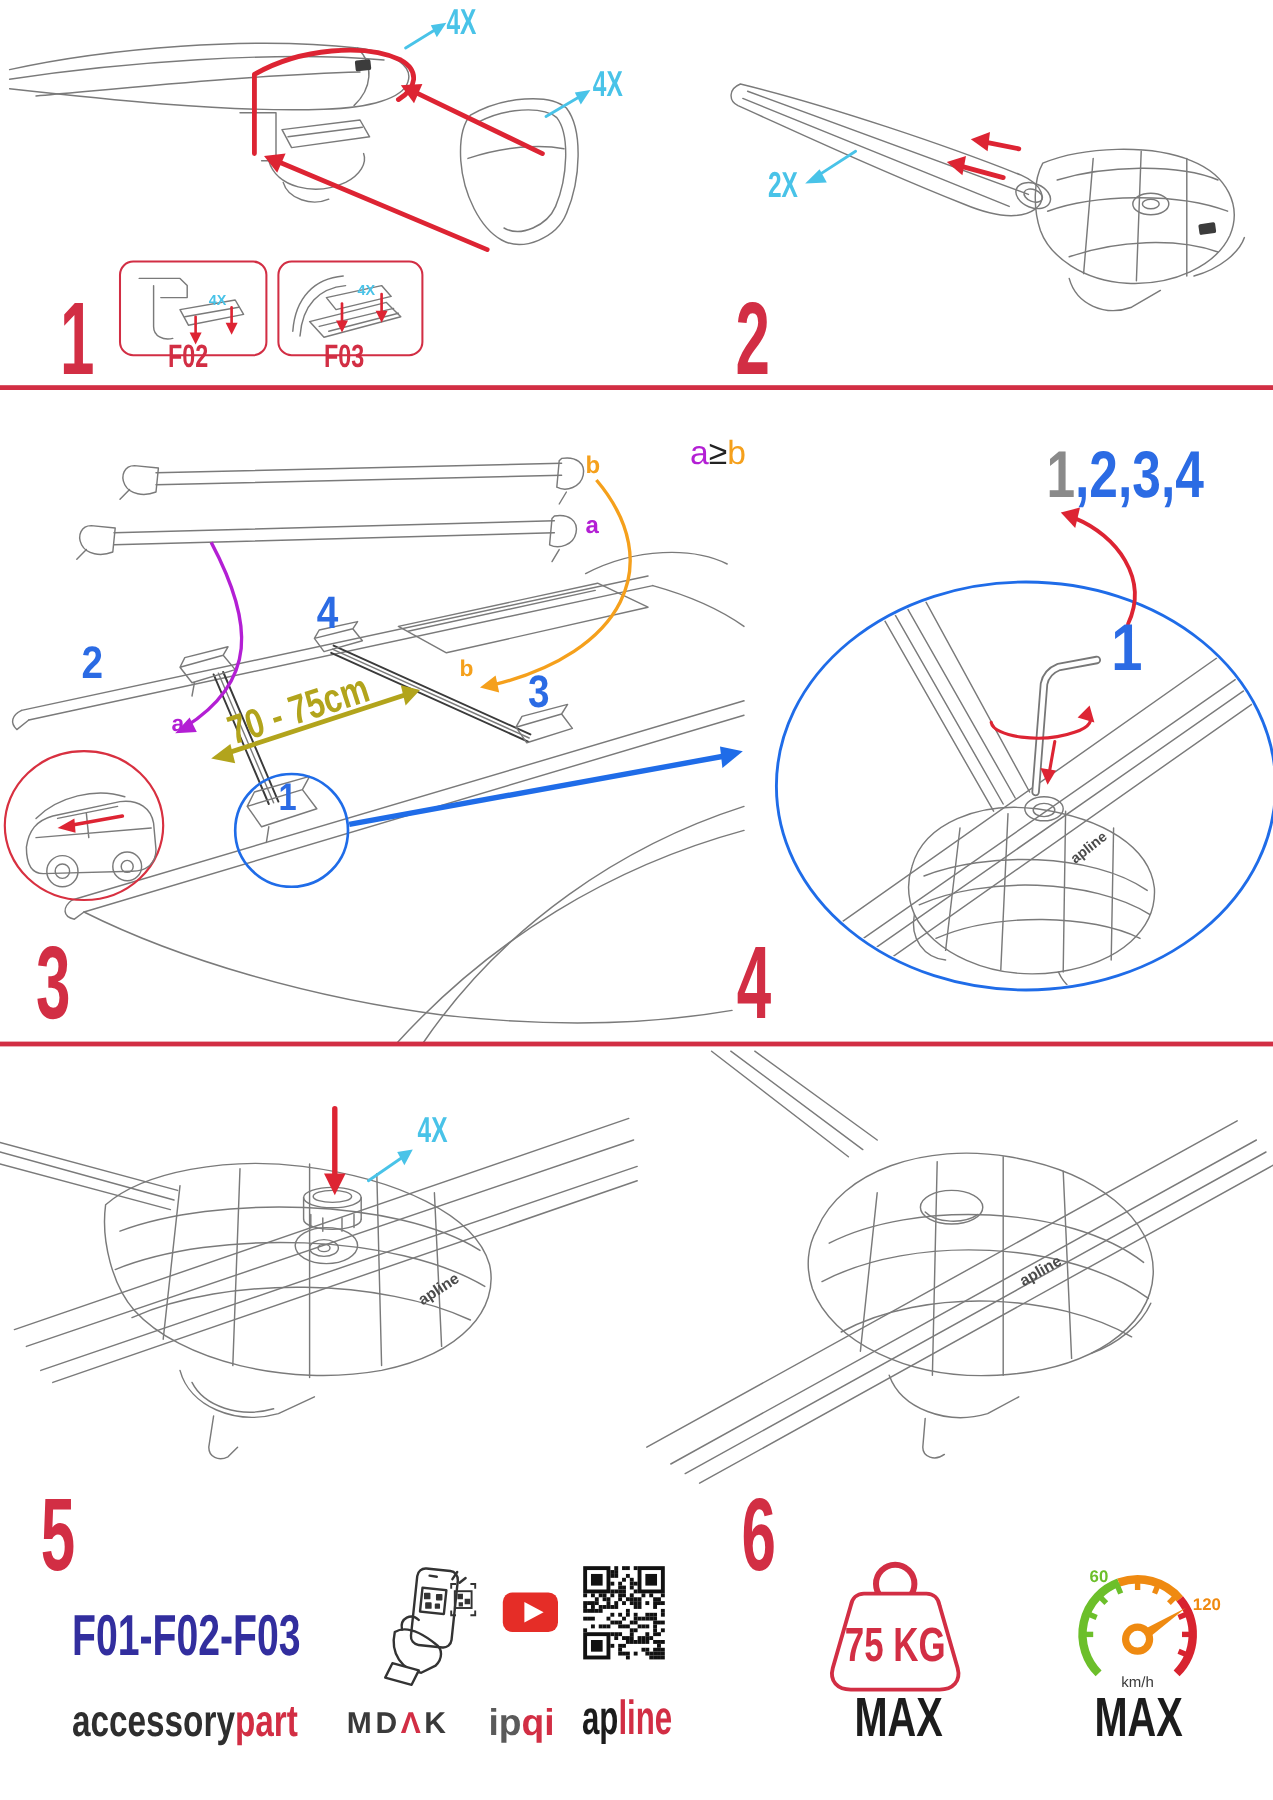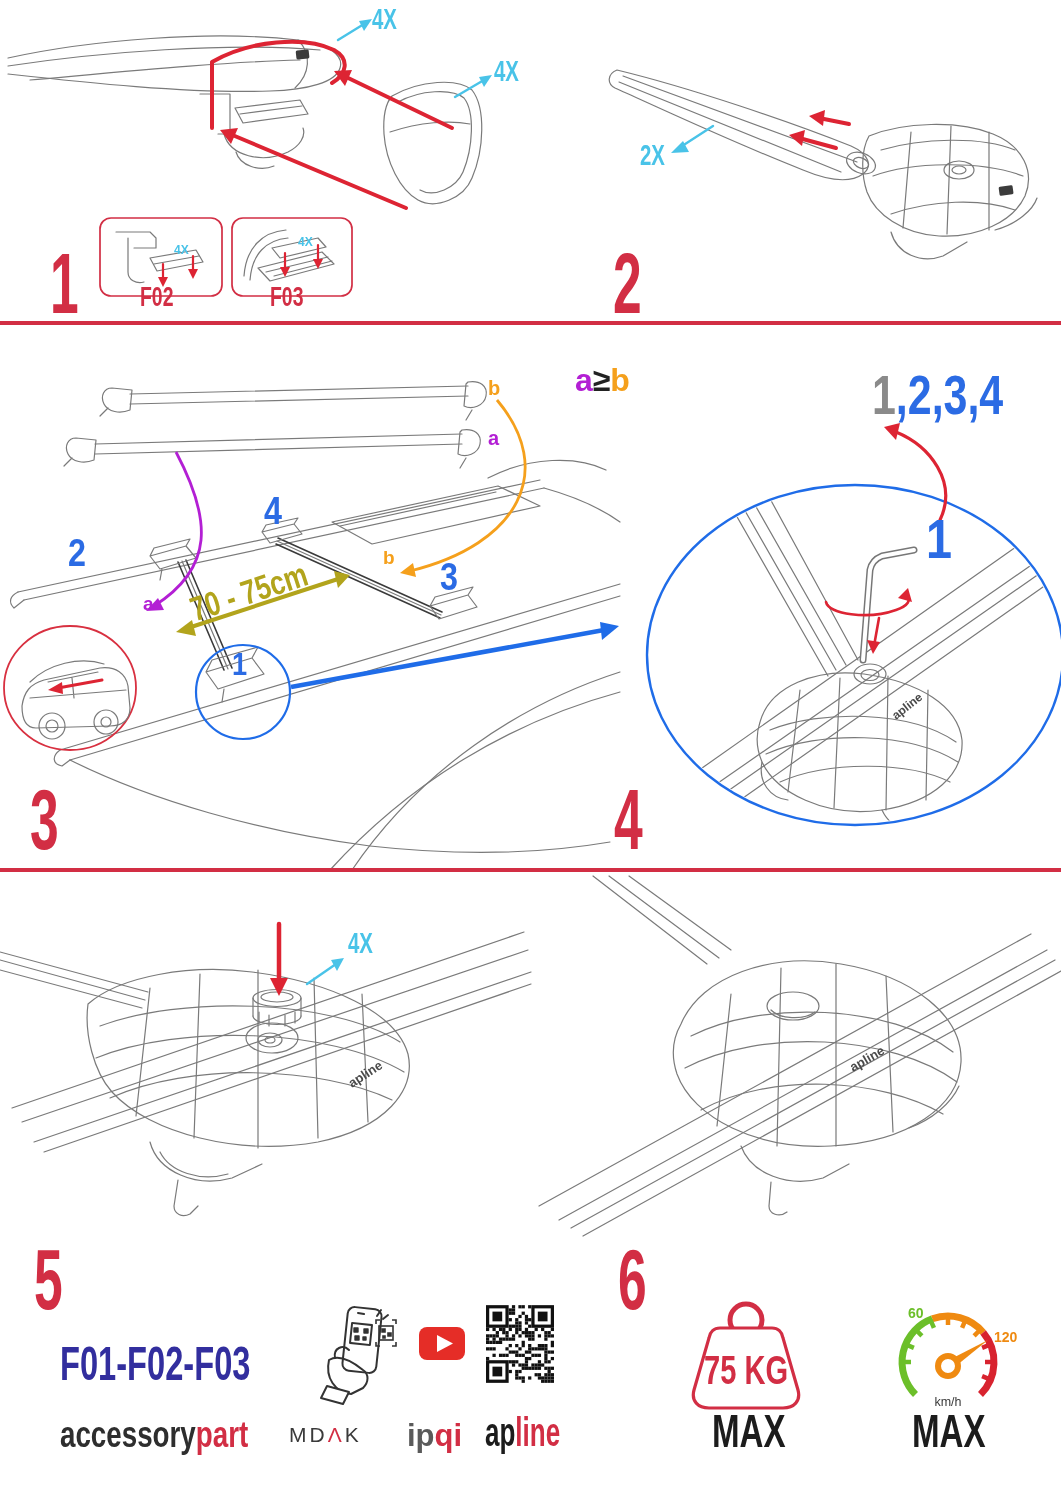--- a/index.html
+++ b/index.html
@@ -9,28 +9,28 @@
   .stencil{font-weight:700;transform-origin:left top;color:#d22e44}
   .num{font-size:86px;transform:scaleX(.60);letter-spacing:-3px}
   .inset-label{font-size:27px;transform:scaleX(.72)}
   .qty{color:#49c3e8;font-weight:700;font-size:30px;transform:scaleX(.68);transform-origin:left top}
   .posnum{color:#2b6be4;font-weight:700;font-size:38px;transform:scaleX(.85);transform-origin:left top}
   .posnum.sm{font-size:32px}
   .ab{font-weight:700;font-size:20px}
   .ab.sm{font-size:19px}
   .orange{color:#f5a01c}.magenta{color:#b31fd4}
   .dim{color:#b2a41c;font-weight:700;font-size:34px;transform:rotate(-18deg) scaleX(.78);transform-origin:left top}
-  .rule{font-size:32px;font-weight:700}
+  .rule{font-size:28px;font-weight:400}
   .seq{font-size:55px;font-weight:700;transform:scaleX(.78);transform-origin:left top}
   .seq .first{color:#8a8a8a}.seq .rest{color:#2b6be4}
   .bigpos{color:#2b6be4;font-weight:700;font-size:55px;transform:scaleX(.85);transform-origin:left top}
   .model{font-size:48px;font-weight:700;color:#322e9e;transform:scaleX(.68);transform-origin:left top}
   .brandmain{font-size:37px;font-weight:700;transform:scaleX(.75);transform-origin:left top;color:#2e2e2e}
   .brandmain .red{color:#d22e44}
-  .mdak{font-size:21px;font-weight:400;letter-spacing:3px;color:#3a3a3a}
+  .mdak{font-size:25px;font-weight:700;letter-spacing:3px;color:#3a3a3a}
   .mdak .red{color:#d22e44}
   .ipqi{font-size:31px;font-weight:700;color:#5a5a5a}
   .ipqi .red{color:#d22e44}
   .apline{font-size:40px;font-weight:700;transform:scaleX(.65);transform-origin:left top;color:#1c1c1c}
   .apline .red{color:#d22e44}
   .maxlbl{font-size:46px;font-weight:700;color:#1c1c1c;transform:scaleX(.72);transform-origin:left top}
   .divider{position:absolute;left:0;width:1061px;height:4px;background:#d22e44}
   svg{position:absolute;overflow:visible}
   .ln{stroke:#7a7a7a;fill:none;stroke-width:1.2;stroke-linecap:round;stroke-linejoin:round}
   .lnd{stroke:#3a3a3a;fill:none;stroke-width:1.6;stroke-linecap:round;stroke-linejoin:round}

